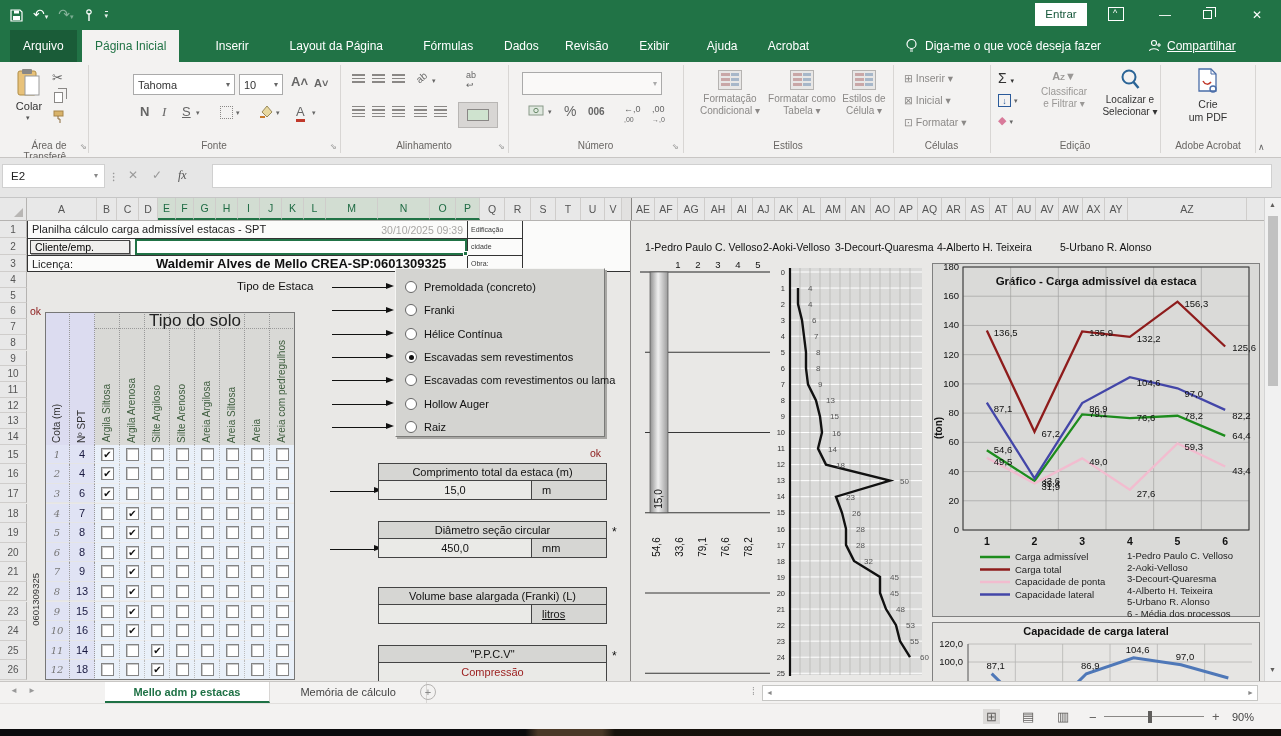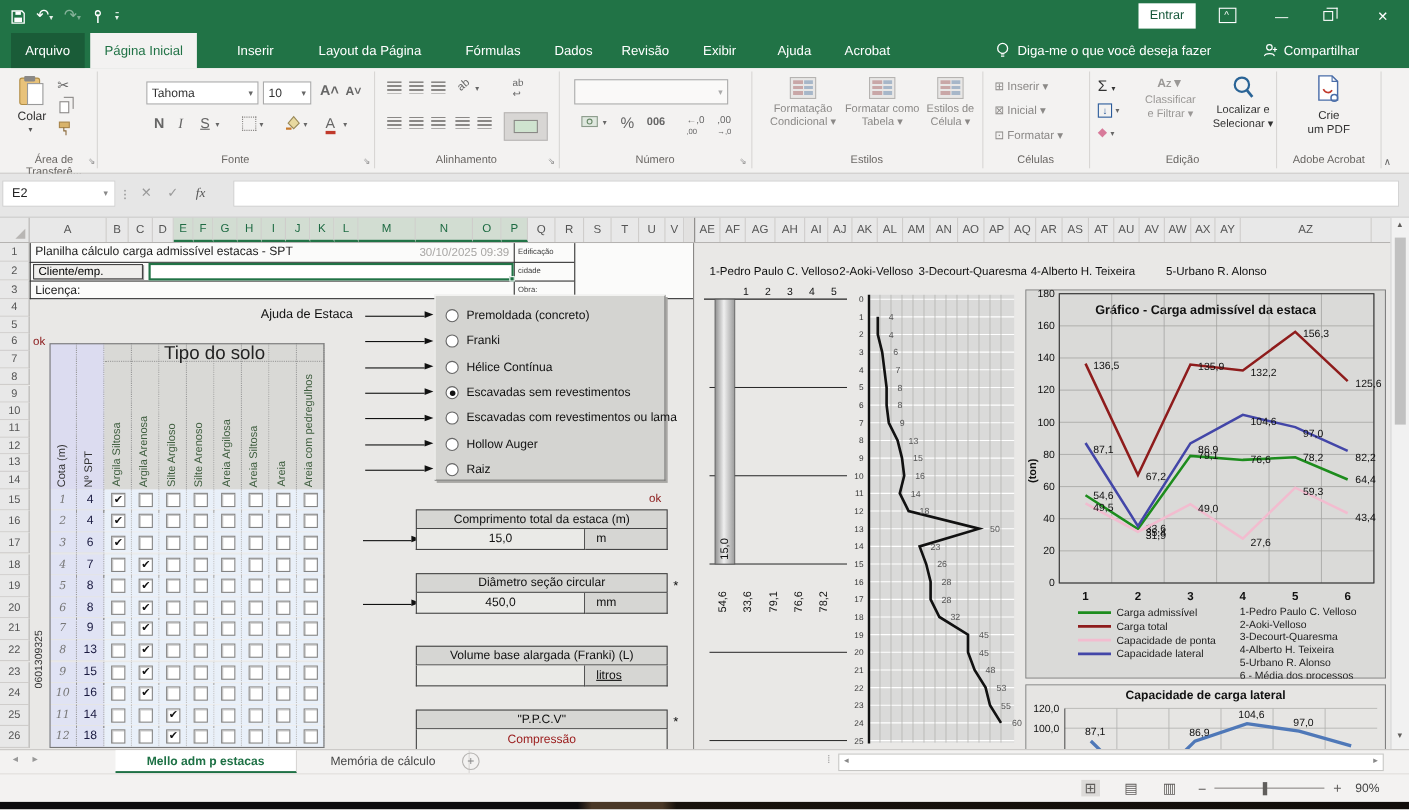--- a/index.html
+++ b/index.html
@@ -129,21 +129,21 @@
     <svg class="abs" style="left:905px;top:8px;" width="13" height="16" viewBox="0 0 13 16">
         <circle cx="6.5" cy="6" r="4.5" fill="none" stroke="#fff" stroke-width="1.2"></circle>
         <path d="M5 11h3M5 13h3" stroke="#fff" stroke-width="1.1"></path>
       </svg>
     <div class="abs tellme" style="left:925px;top:9px;">Diga-me o que você deseja fazer</div>
     <svg class="abs" style="left:1148px;top:9px;" width="14" height="14" viewBox="0 0 14 14">
         <circle cx="6" cy="4" r="2.5" fill="none" stroke="#fff" stroke-width="1.1"></circle>
         <path d="M1.5 12c.5-3 8.5-3 9 0" fill="none" stroke="#fff" stroke-width="1.1"></path>
         <path d="M11 4v4M9 6h4" stroke="#fff" stroke-width="1.1"></path>
       </svg>
-    <div class="abs tellme" style="left:1167px;top:9px;">Compartilhar</div>
+    <div class="abs tellme" style="left:1167px;top:9px;text-decoration:underline;">Compartilhar</div>
   </div>
 
   <div class="abs ribbon" id="ribbon">
 
     <svg class="abs" style="left:16px;top:6px;" width="26" height="30" viewBox="0 0 26 30">
         <rect x="2" y="3" width="18" height="24" rx="2" fill="#e8c27a" stroke="#b08d45"></rect>
         <rect x="6" y="1" width="10" height="5" rx="1" fill="#8a8886"></rect>
         <rect x="9" y="8" width="14" height="19" fill="#fff" stroke="#9a9a9a"></rect>
       </svg>
     <div class="abs" style="left:10px;top:38px;width:38px;text-align:center;font-size:11px;color:#333;">Colar</div>
@@ -363,20 +363,21 @@
     <div class="abs cellline" style="left:522px;top:0;width:1px;height:51px;"></div>
     <div class="abs cellline" style="left:27px;top:0;width:1px;height:51px;"></div>
     <div class="abs" style="left:32px;top:2px;font-size:11px;color:#222;">Planilha cálculo carga admissível estacas - SPT</div>
     <div class="abs" style="left:330px;top:3px;width:133px;text-align:right;font-size:10.5px;color:#a8a6a4;">30/10/2025 09:39</div>
     <div class="abs tinylbl" style="left:471px;top:5px;">Edificação</div>
     <div class="abs btn3d" style="left:30px;top:19px;width:100px;height:14px;line-height:13px;padding-left:4px;">Cliente/emp.</div>
     <div class="abs selcell" style="left:135px;top:18px;width:332px;height:16px;"></div>
     <div class="abs fillhandle" style="left:463px;top:30px;"></div>
     <div class="abs tinylbl" style="left:471px;top:22px;">cidade</div>
     <div class="abs" style="left:32px;top:37px;font-size:11px;color:#222;">Licença:</div>
+    <div class="abs" style="left:135px;top:35px;width:332px;text-align:center;font-size:13px;font-weight:bold;color:#111;">Waldemir Alves de Mello  CREA-SP:0601309325</div>
     <div class="abs tinylbl" style="left:471px;top:39px;">Obra:</div>
 
     <div class="abs okred" style="left:30px;top:84px;">ok</div>
     <div class="abs vtext" style="left:30px;top:352px;font-size:9.5px;color:#333;">0601309325</div>
 
     <div id="soiltable">
         <div class="abs" style="left: 45px; top: 91px; width: 25px; height: 132.7px; background: rgb(220, 220, 240); border-right: 1px dotted rgb(153, 153, 153);"></div>
         <div class="abs" style="left: 70px; top: 91px; width: 25px; height: 132.7px; background: rgb(220, 220, 240); border-right: 1px dotted rgb(153, 153, 153);"></div>
         <div class="abs" style="left: 95px; top: 91px; width: 25px; height: 132.7px; background: rgb(217, 217, 214); border-right: 1px dotted rgb(153, 153, 153);"></div>
         <div class="abs" style="left: 120px; top: 91px; width: 25px; height: 132.7px; background: rgb(217, 217, 214); border-right: 1px dotted rgb(153, 153, 153);"></div>
@@ -609,21 +610,21 @@
         <div class="cb abs" style="left: 201px; top: 442.3px;"></div>
         <div class="abs" style="left: 220px; top: 439.3px; width: 25px; height: 19.6px; background: rgb(233, 240, 249); border-right: 1px dotted rgb(187, 187, 187); border-bottom: 1px solid rgb(238, 238, 238);"></div>
         <div class="cb abs" style="left: 226px; top: 442.3px;"></div>
         <div class="abs" style="left: 245px; top: 439.3px; width: 25px; height: 19.6px; background: rgb(233, 240, 249); border-right: 1px dotted rgb(187, 187, 187); border-bottom: 1px solid rgb(238, 238, 238);"></div>
         <div class="cb abs" style="left: 251px; top: 442.3px;"></div>
         <div class="abs" style="left: 270px; top: 439.3px; width: 25px; height: 19.6px; background: rgb(233, 240, 249); border-right: 1px dotted rgb(187, 187, 187); border-bottom: 1px solid rgb(238, 238, 238);"></div>
         <div class="cb abs" style="left: 276px; top: 442.3px;"></div>
         <div class="abs soil-outline" style="left: 45px; top: 91px; width: 250px; height: 367.9px; pointer-events: none;"></div>
       </div>
 
-    <div class="abs" style="left:237px;top:59px;font-size:11.5px;color:#111;">Ajuda de Estaca</div>
+    <div class="abs" style="left:237px;top:59px;font-size:11.5px;color:#111;">Tipo de Estaca</div>
     <div class="abs radiobox" style="left:395px;top:47px;width:210px;height:169px;"></div>
     <div id="radios">
         <div class="abs harrow" style="left: 332px; top: 66px; width: 54px;"></div>
         <div class="abs radio" style="left: 405px; top: 60px;"></div>
         <div class="abs rlbl" style="left: 424px; top: 60px;">Premoldada (concreto)</div>
         <div class="abs harrow" style="left: 332px; top: 89.3px; width: 54px;"></div>
         <div class="abs radio" style="left: 405px; top: 83.3px;"></div>
         <div class="abs rlbl" style="left: 424px; top: 83.3px;">Franki</div>
         <div class="abs harrow" style="left: 332px; top: 112.6px; width: 54px;"></div>
         <div class="abs radio" style="left: 405px; top: 106.6px;"></div>

